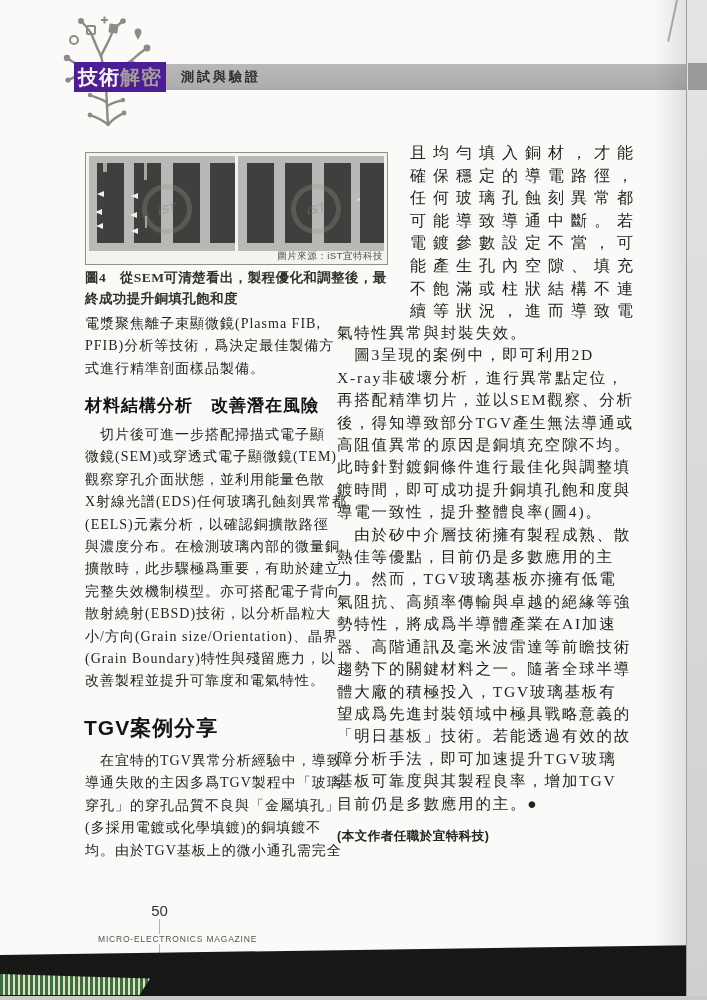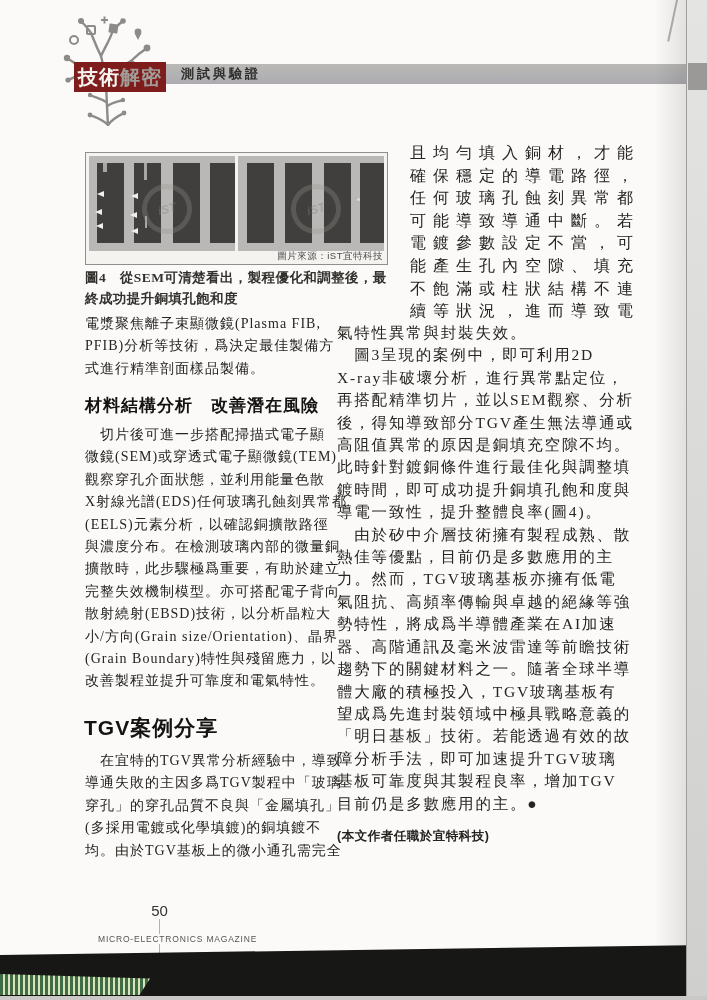--- a/index.html
+++ b/index.html
@@ -1,26 +1,26 @@
 <!DOCTYPE html>
 <html><head>
 <meta charset="utf-8">
 <title>Magazine Page</title>
 <style>
   html,body{margin:0;padding:0;background:#e9e9e9;}
   .page{position:relative;width:707px;height:1000px;background:#fbfaf8;overflow:hidden;
         font-family:"Liberation Serif","DejaVu Serif",serif;}
   
   .logo-tree{position:absolute;left:56px;top:14px;z-index:1;}
-  .banner{position:absolute;left:74px;top:62px;width:92px;height:30px;background:#7f1d1d;z-index:2;
+  .banner{position:absolute;left:74px;top:62px;width:92px;height:30px;background:#4c1d95;z-index:2;
           display:flex;align-items:center;justify-content:center;
           font-family:"Liberation Sans","DejaVu Sans",sans-serif;font-weight:700;font-size:20px;letter-spacing:1px;}
   .banner .p1{color:#f5f4f1;}
   .banner .p2{color:#a09c97;}
-  .section-bar{position:absolute;left:166px;top:64px;width:520px;height:20px;z-index:2;
+  .section-bar{position:absolute;left:166px;top:64px;width:520px;height:26px;z-index:2;
           background:linear-gradient(#bab9b7,#acabb0);display:flex;align-items:center;}
   .section-bar span{font-family:"Liberation Sans","DejaVu Sans",sans-serif;font-weight:700;
           font-size:13px;color:#2f2e2c;letter-spacing:3px;padding-left:15px;}
   
   .figure-box{position:absolute;left:85px;top:152px;width:301px;height:111px;background:#f4f3f0;
           border:1px solid #8f8f8d;z-index:1;}
   .sem-panel{position:absolute;top:3px;height:95px;background:#b9b8b6;overflow:hidden;}
   .panel-left{left:3px;width:146px;}
   .panel-right{left:152px;width:146px;}
   .sem-bar{position:absolute;top:7px;bottom:8px;width:27px;background:#403f3e;z-index:1;}

